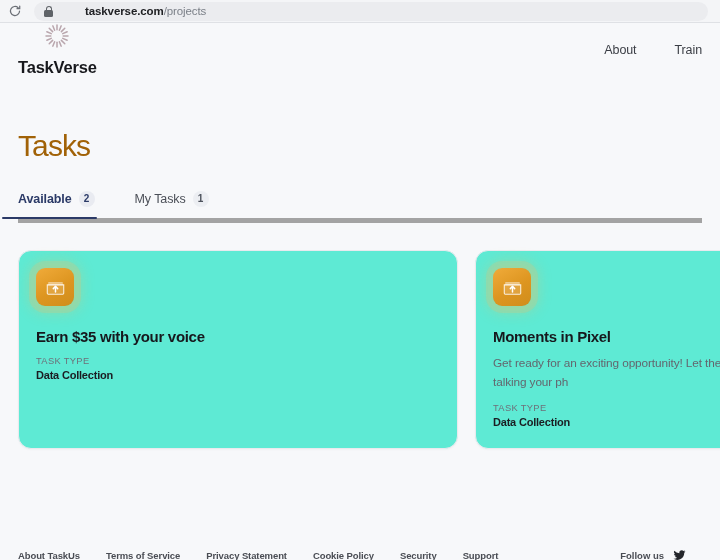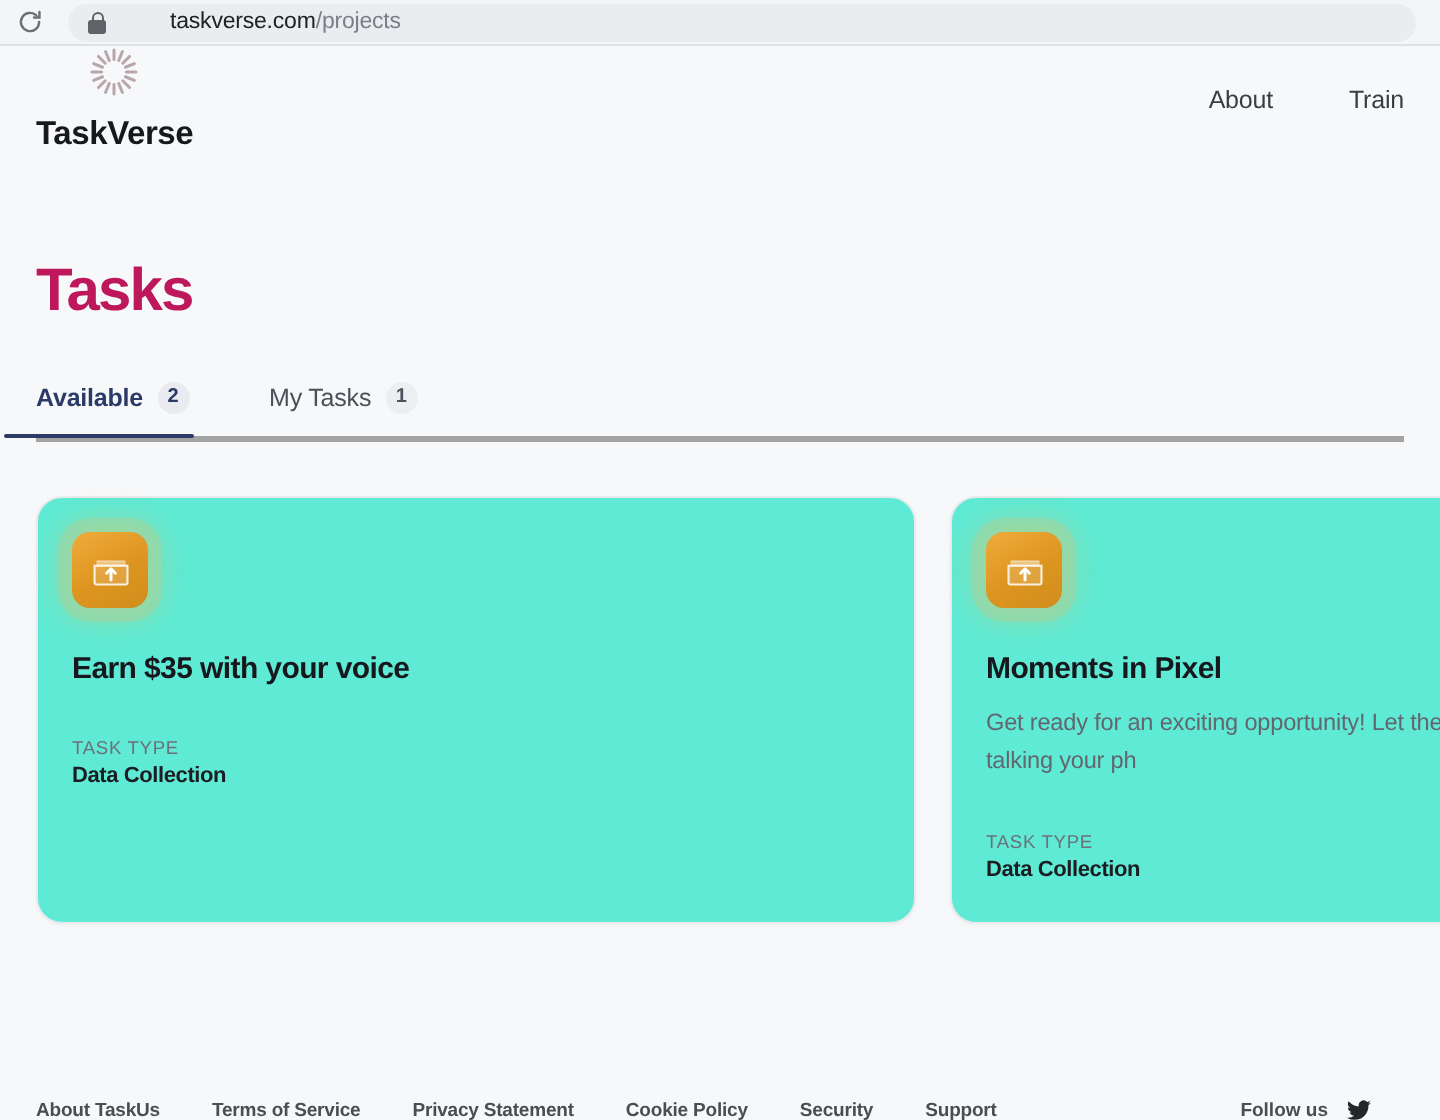--- a/index.html
+++ b/index.html
@@ -65,21 +65,21 @@
     bottom: 0; left: 0;
     width: 9px; height: 6.5px;
     background: #5f6368;
     border-radius: 1.5px;
   }
   .url-text {
     font-size: 11.5px;
     letter-spacing: -0.1px;
     white-space: nowrap;
   }
-  .url-host { color: #202124; font-weight: 400; padding-left: 24px; }
+  .url-host { color: #202124; font-weight: 700; padding-left: 24px; }
   .url-path { color: #7a7f87; font-weight: 400; }
 
   
   #site-header {
     height: 53px;
     background: #f7f8fa;
     display: flex;
     align-items: center;
     padding: 0 18px;
     position: relative;
@@ -119,35 +119,35 @@
     cursor: pointer;
   }
 
   
   #page {
     padding: 0 18px;
   }
 
   #page-title {
     font-size: 30px;
-    font-weight: 700;
+    font-weight: 400;
     letter-spacing: -0.9px;
-    color: #be185d;
+    color: #a16207;
     margin-top: 55px;
     margin-bottom: 0;
     line-height: 1;
   }
 
   
   #tabs {
     margin-top: 30px;
     display: flex;
     align-items: flex-end;
     gap: 0;
-    border-bottom: 3px solid #a3a3a3;
+    border-bottom: 5px solid #a3a3a3;
     position: relative;
     width: 100%;
   }
   .tab {
     display: flex;
     align-items: center;
     gap: 7px;
     padding: 0 20px 11px 0;
     margin-right: 22px;
     cursor: pointer;
@@ -219,21 +219,21 @@
   }
   .card-desc {
     margin-top: 9px;
     font-size: 11.8px;
     line-height: 1.62;
     color: #63666e;
     letter-spacing: -0.1px;
     white-space: pre-line;
   }
   .card-meta {
-    margin-top: 26px;
+    margin-top: 11px;
   }
   .meta-label {
     font-size: 9.3px;
     letter-spacing: 0.35px;
     color: #6d7079;
     text-transform: uppercase;
   }
   .meta-value {
     margin-top: 3px;
     font-size: 11px;

